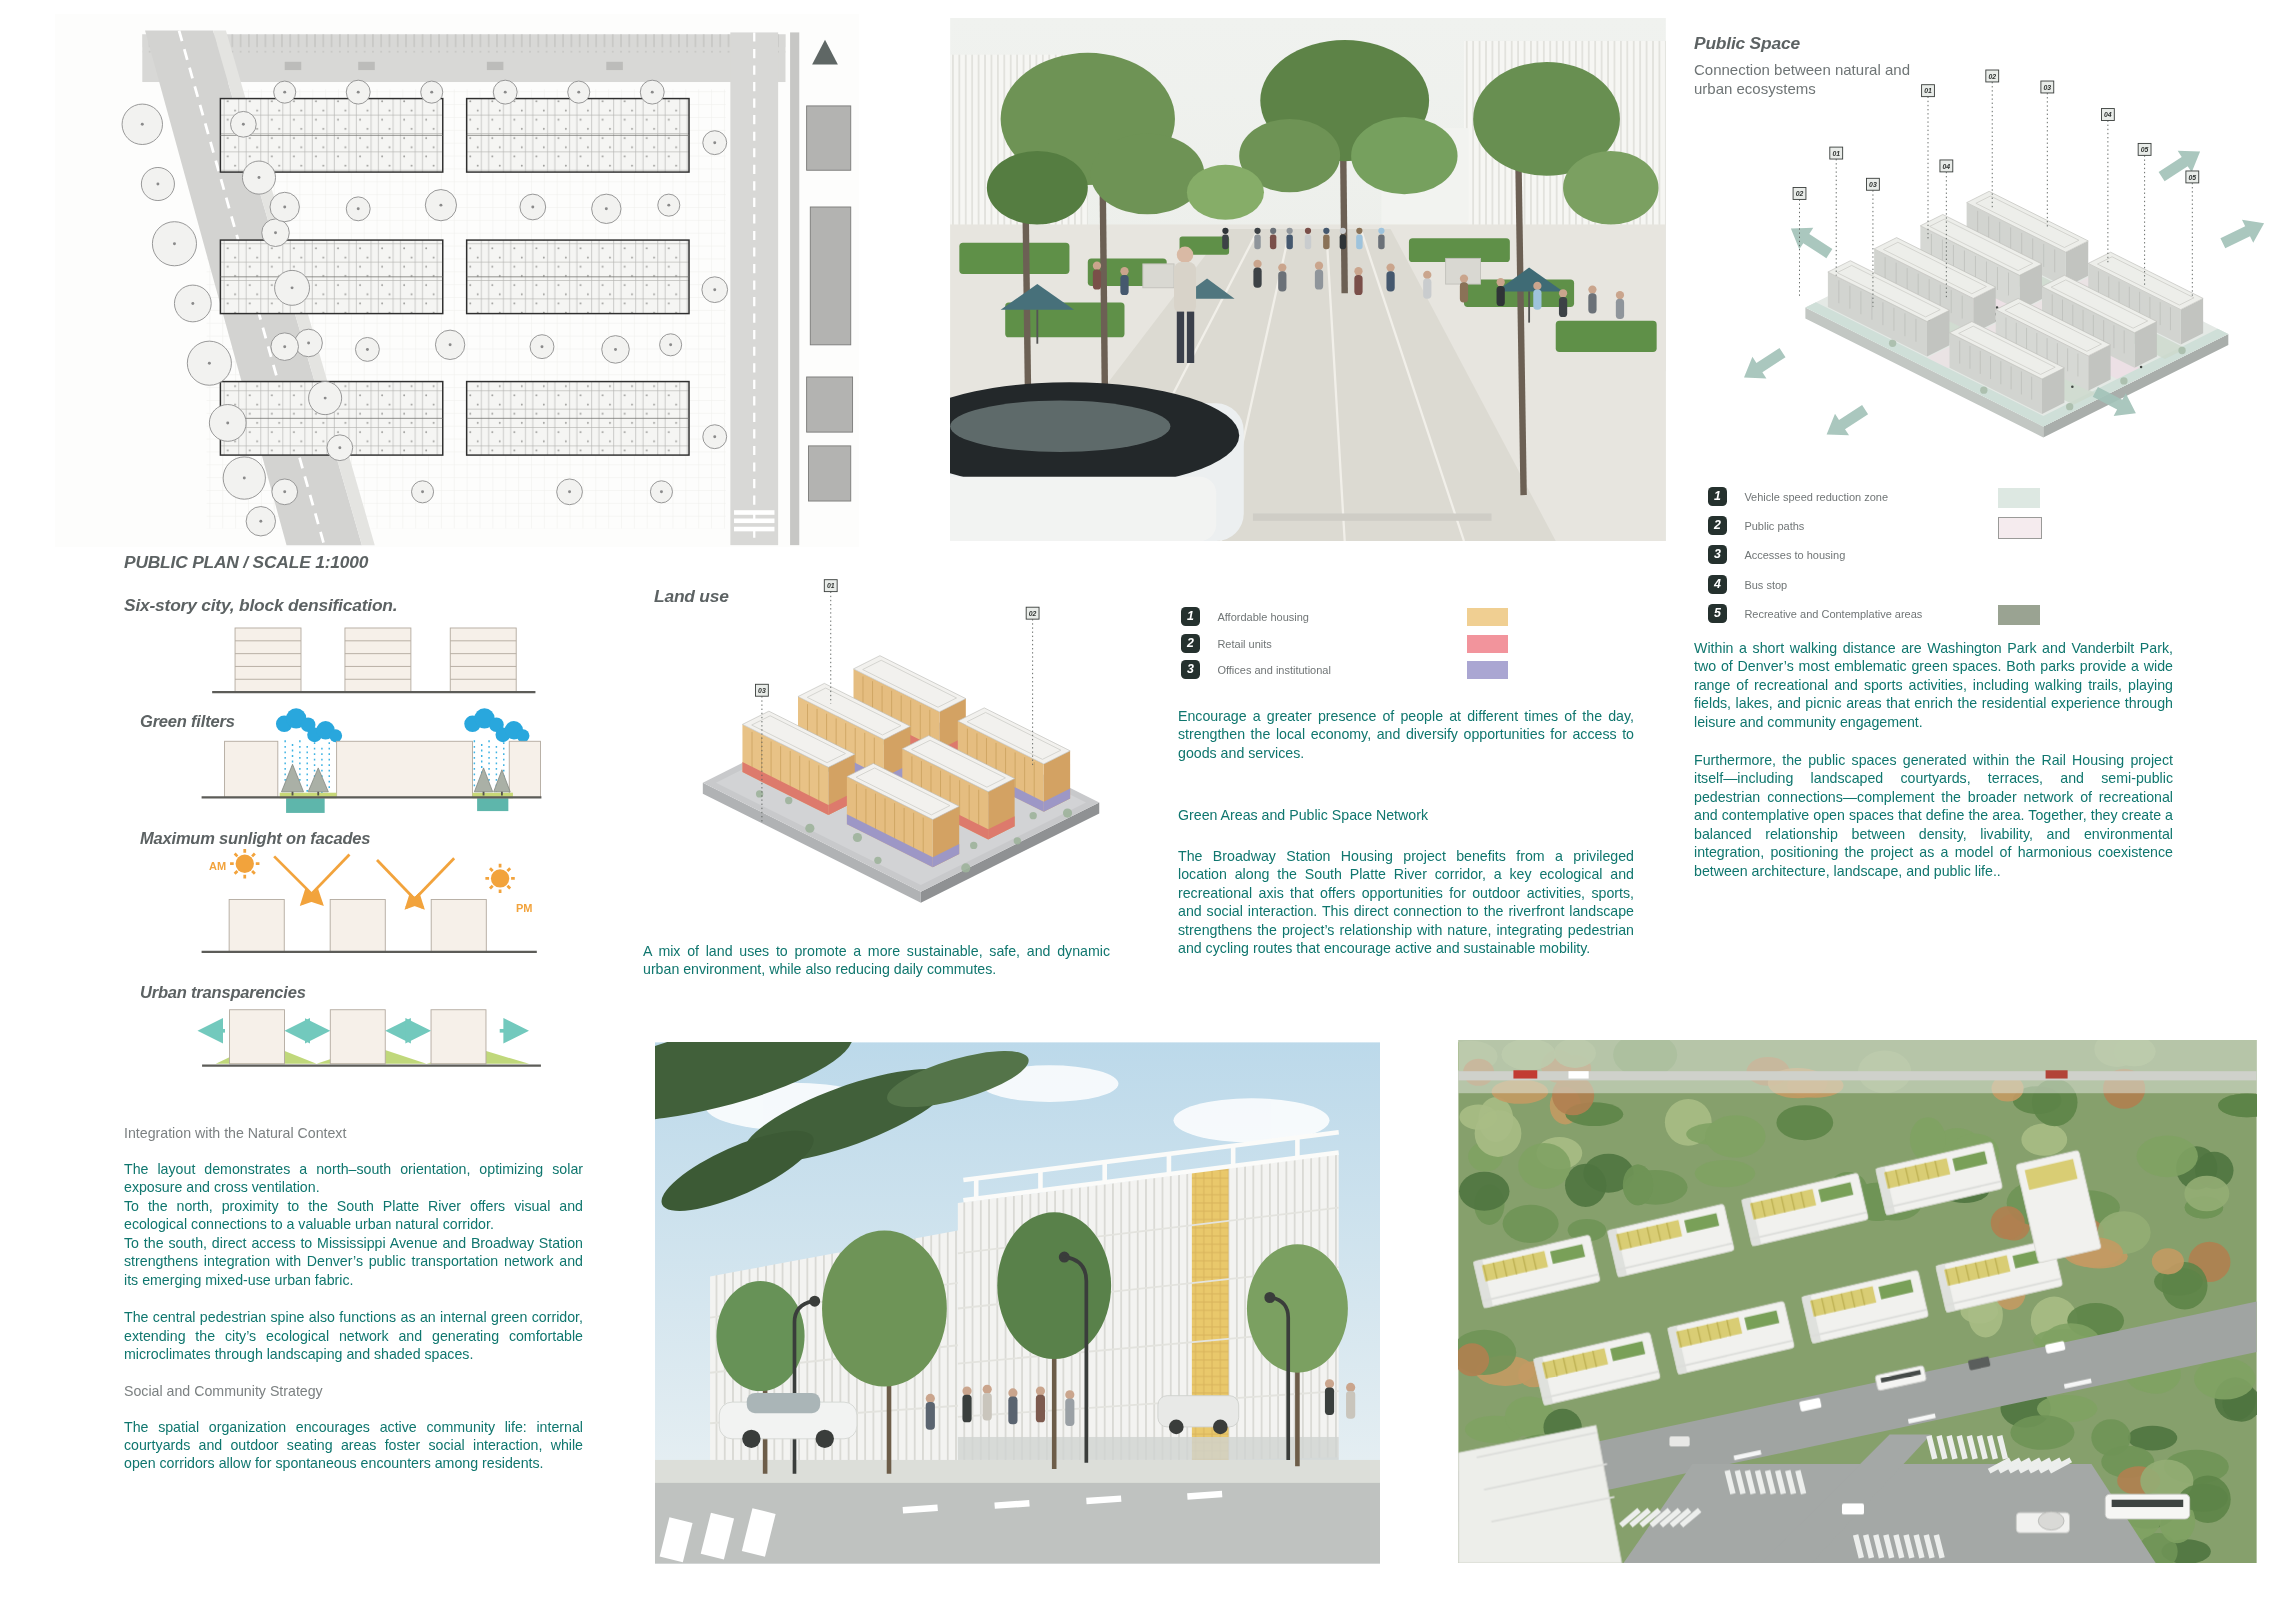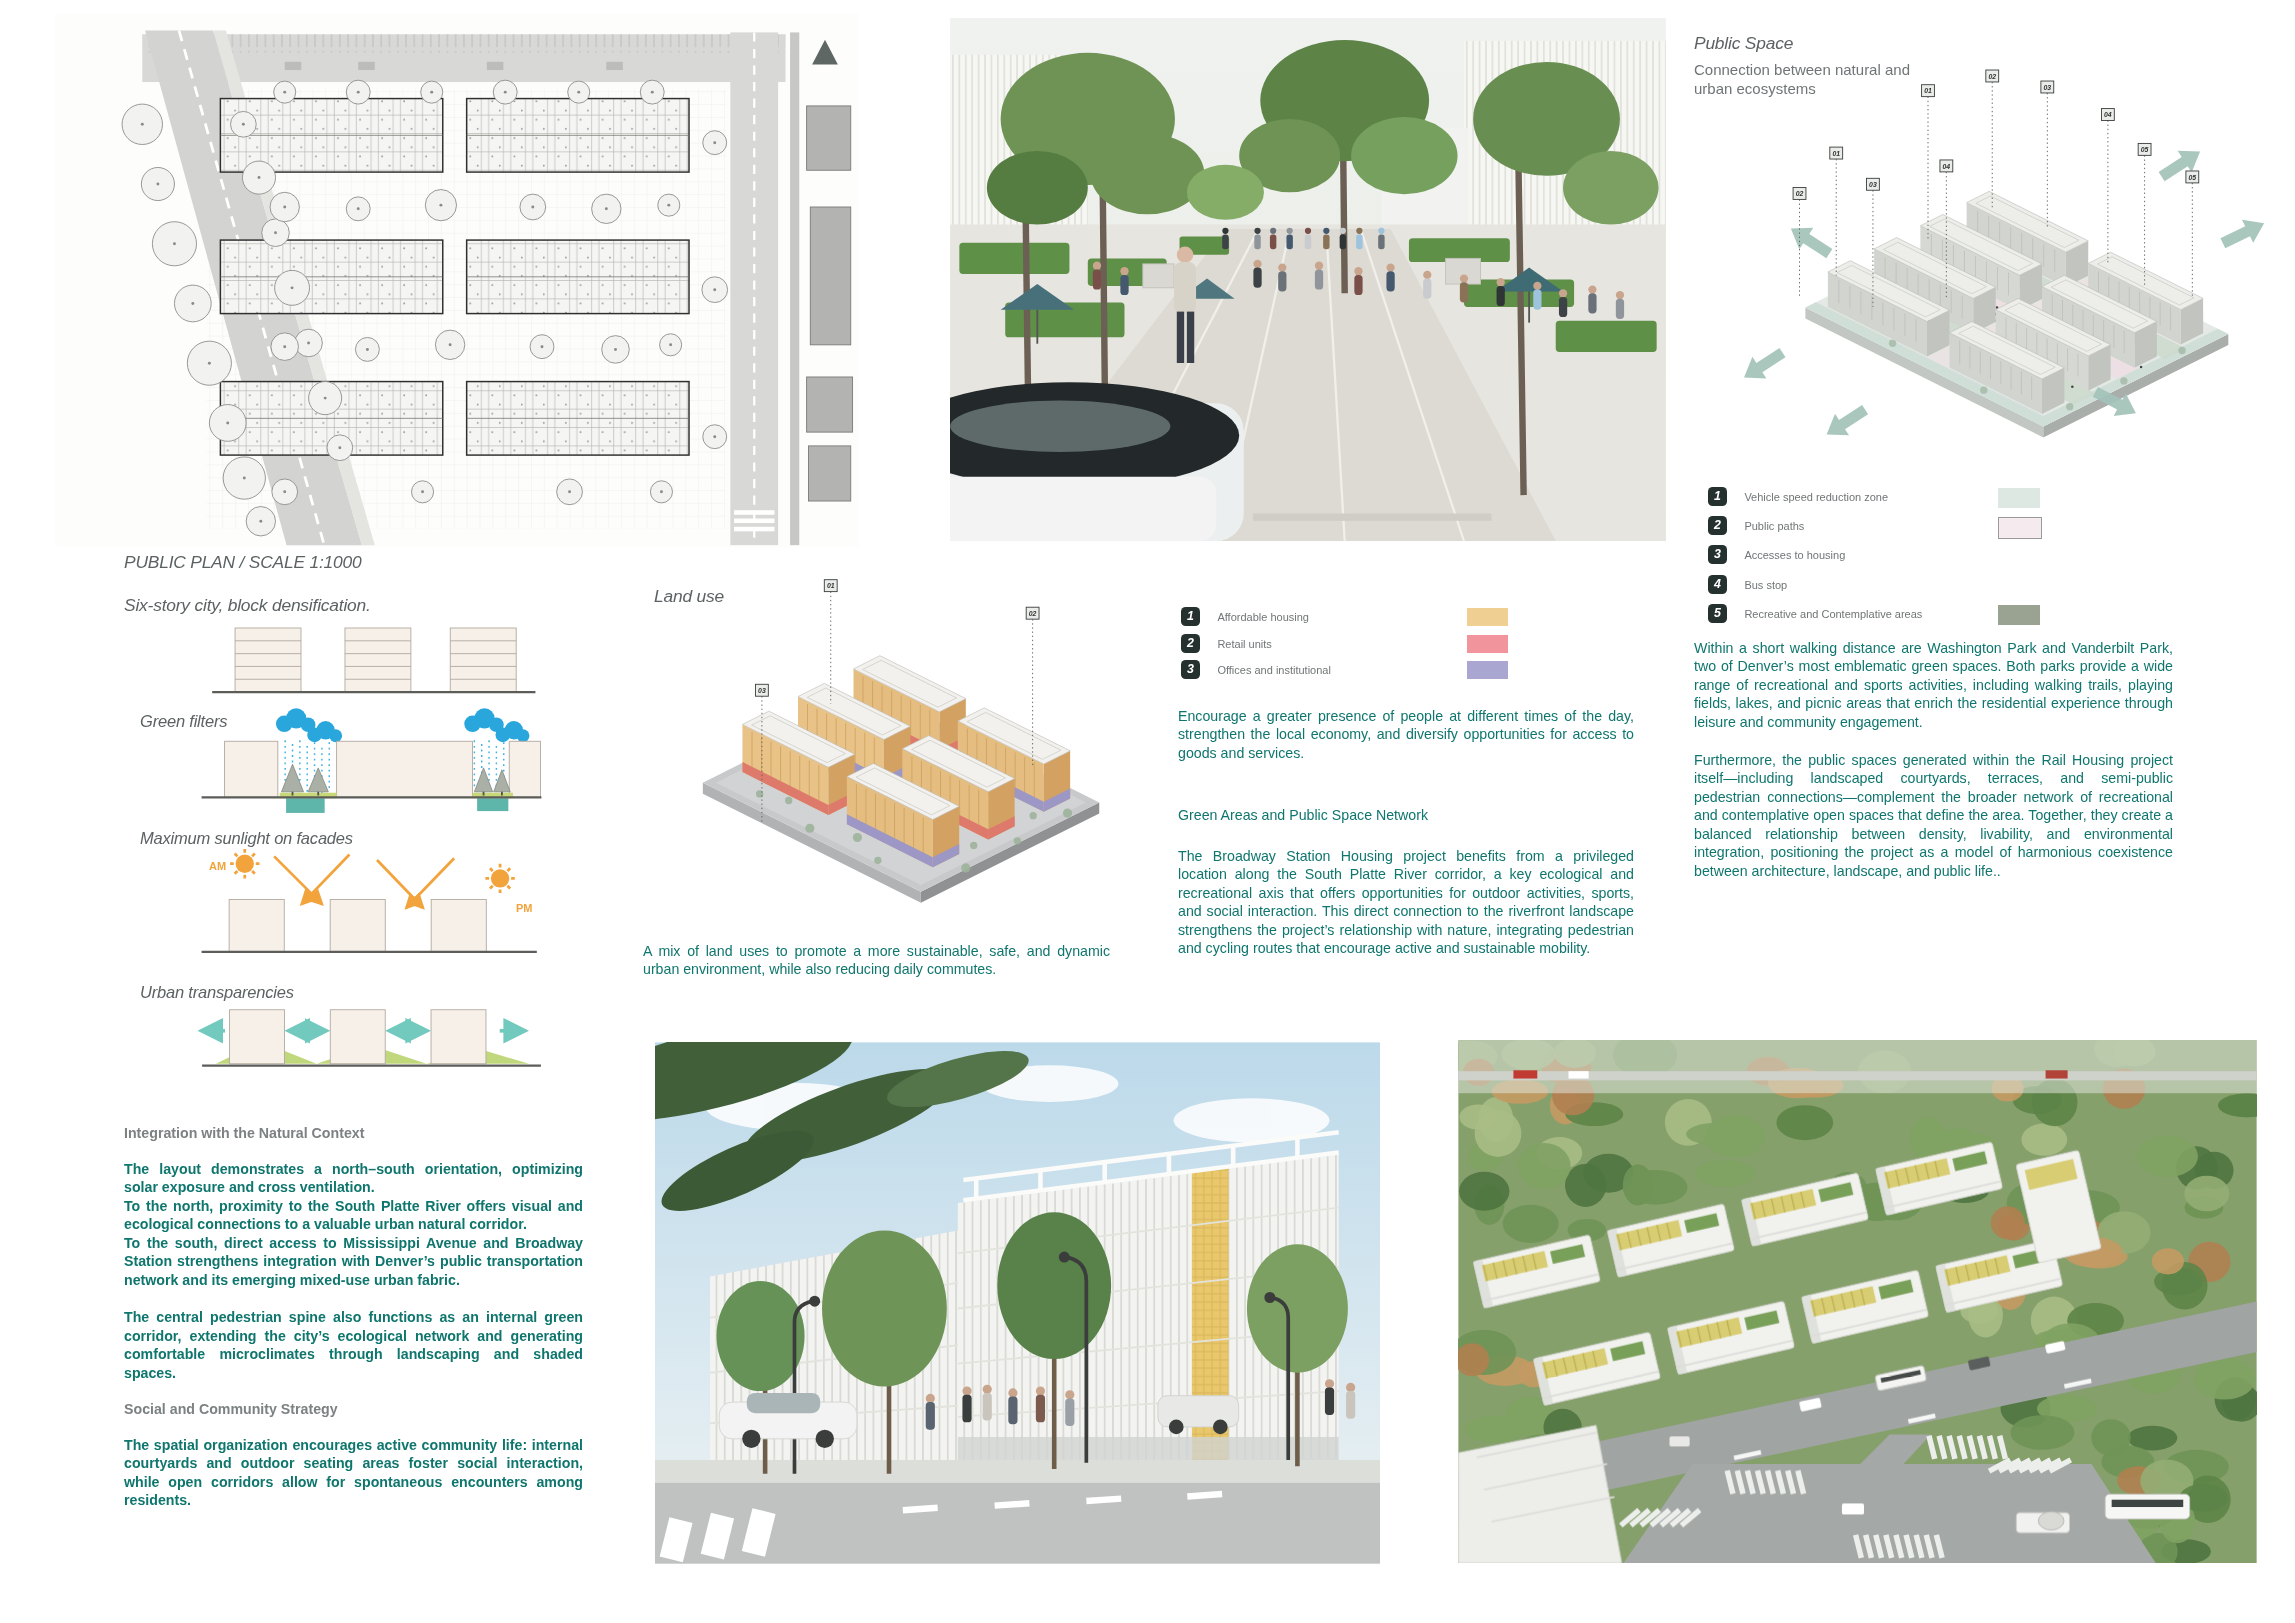--- a/index.html
+++ b/index.html
@@ -1,22 +1,22 @@
 <!DOCTYPE html>
 <html style="font-size:14.7px"><head>
 <meta charset="utf-8">
 <style>
   html,body{margin:0;padding:0;background:#ffffff;}
   .board{position:relative;width:2296px;height:1624px;background:#ffffff;overflow:hidden;
          font-family:"Liberation Sans",sans-serif;}
   .abs{position:absolute;}
-  .h{font-weight:normal;font-style:italic;color:#5c6263;font-size:17.4px;letter-spacing:-0.2px;}
+  .h{font-weight:bold;font-style:italic;color:#5c6263;font-size:17.4px;letter-spacing:-0.2px;}
   .h.small{font-size:16.5px;}
   .body{font-size:14.2px;color:#0f766e;text-align:justify;line-height:1.30;}
-  .tb p{margin:0 0 19px 0;font-weight:bold;}
+  .tb p{margin:0 0 19px 0;}
   .tb p.tight{margin:0;}
   .tb .bh{font-size:14.2px;color:#7c8182;margin:0 0 19px 0;}
   .lrow{position:absolute;display:flex;align-items:center;}
   .badge{display:inline-block;width:19px;height:19px;border-radius:4.6px;background:#25312e;color:#ffffff;
          font-weight:bold;font-style:italic;font-size:12.4px;line-height:19px;text-align:center;flex:0 0 19px;}
   .llabel{font-size:11px;color:#707576;margin-left:17.4px;white-space:nowrap;}
   .swatch{position:absolute;display:inline-block;}
   .swatch.bordered{border:0.9px solid #9a9a98;}
   .ampm{position:absolute;font-size:11px;font-weight:bold;color:#f2a33c;}
   svg{display:block;}

